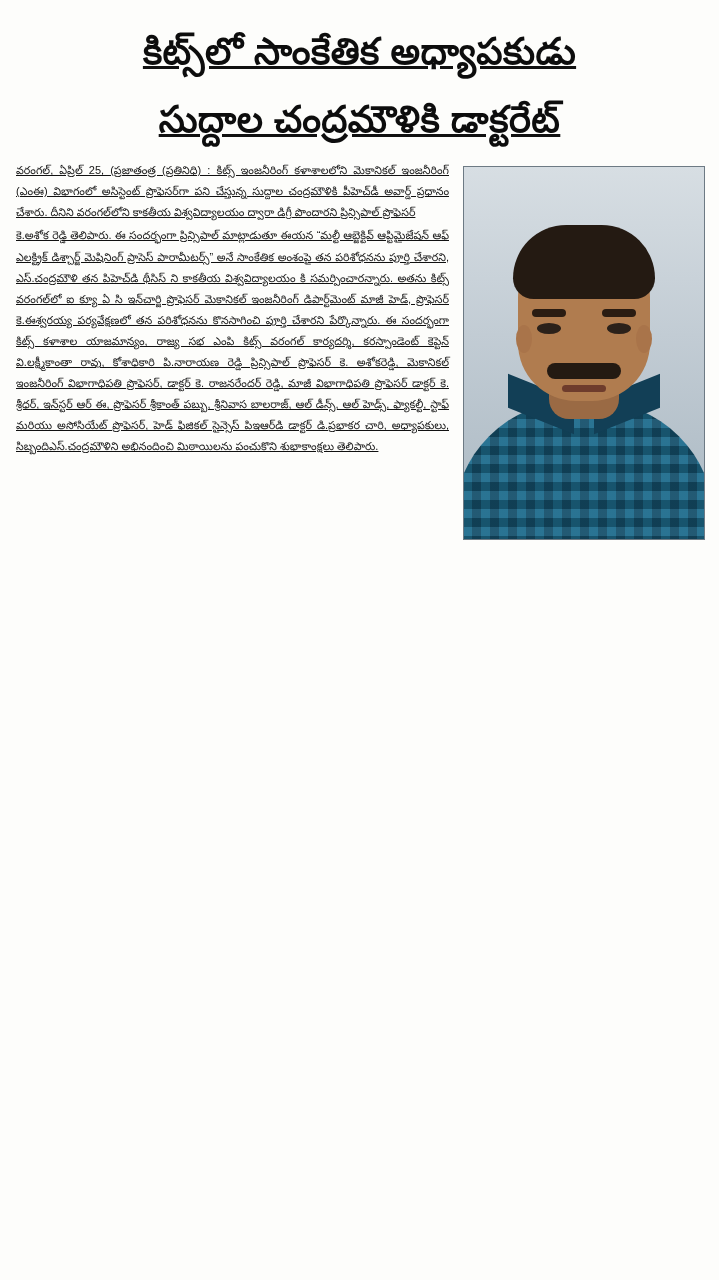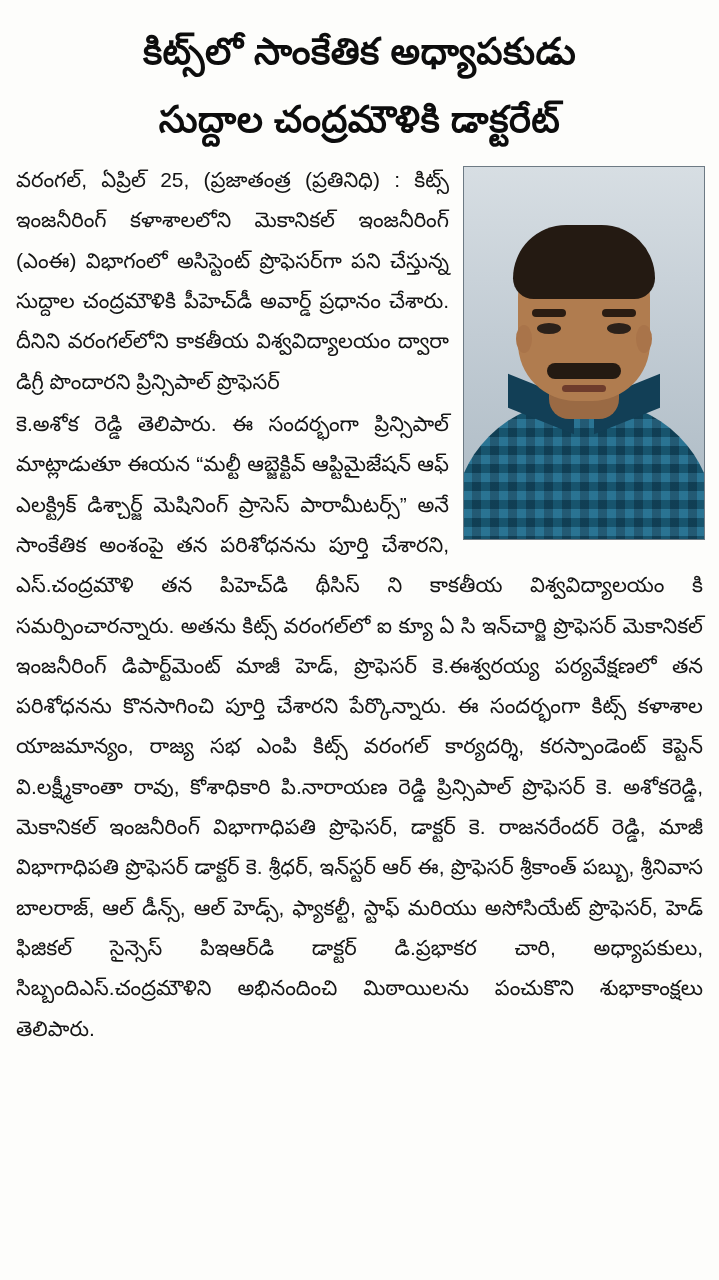--- a/index.html
+++ b/index.html
@@ -14,20 +14,21 @@
     color: #111111;
     overflow: hidden;
   }
   .page {
     position: relative;
     width: 719px;
     height: 1280px;
     background: #fdfdfb;
     padding: 0;
     box-sizing: border-box;
+    text-decoration: underline;
   }
   .headline {
     text-align: center;
     font-family: "Liberation Sans", sans-serif;
     font-weight: bold;
     font-size: 37px;
     line-height: 1.42;
     letter-spacing: 0.4px;
     color: #0d0d0d;
     padding: 26px 18px 6px 18px;
@@ -35,21 +36,21 @@
   }
   .headline .line {
     display: block;
     white-space: nowrap;
   }
   .headline .line2 {
     margin-top: 15px;
   }
   .article {
     padding: 8px 16px 10px 16px;
-    font-size: 21px;
+    font-size: 11px;
     line-height: 1.92;
     color: #141414;
     text-align: justify;
     text-justify: inter-word;
   }
   .photo-wrap {
     float: right;
     width: 240px;
     margin: 6px 0 6px 14px;
     shape-outside: margin-box;

